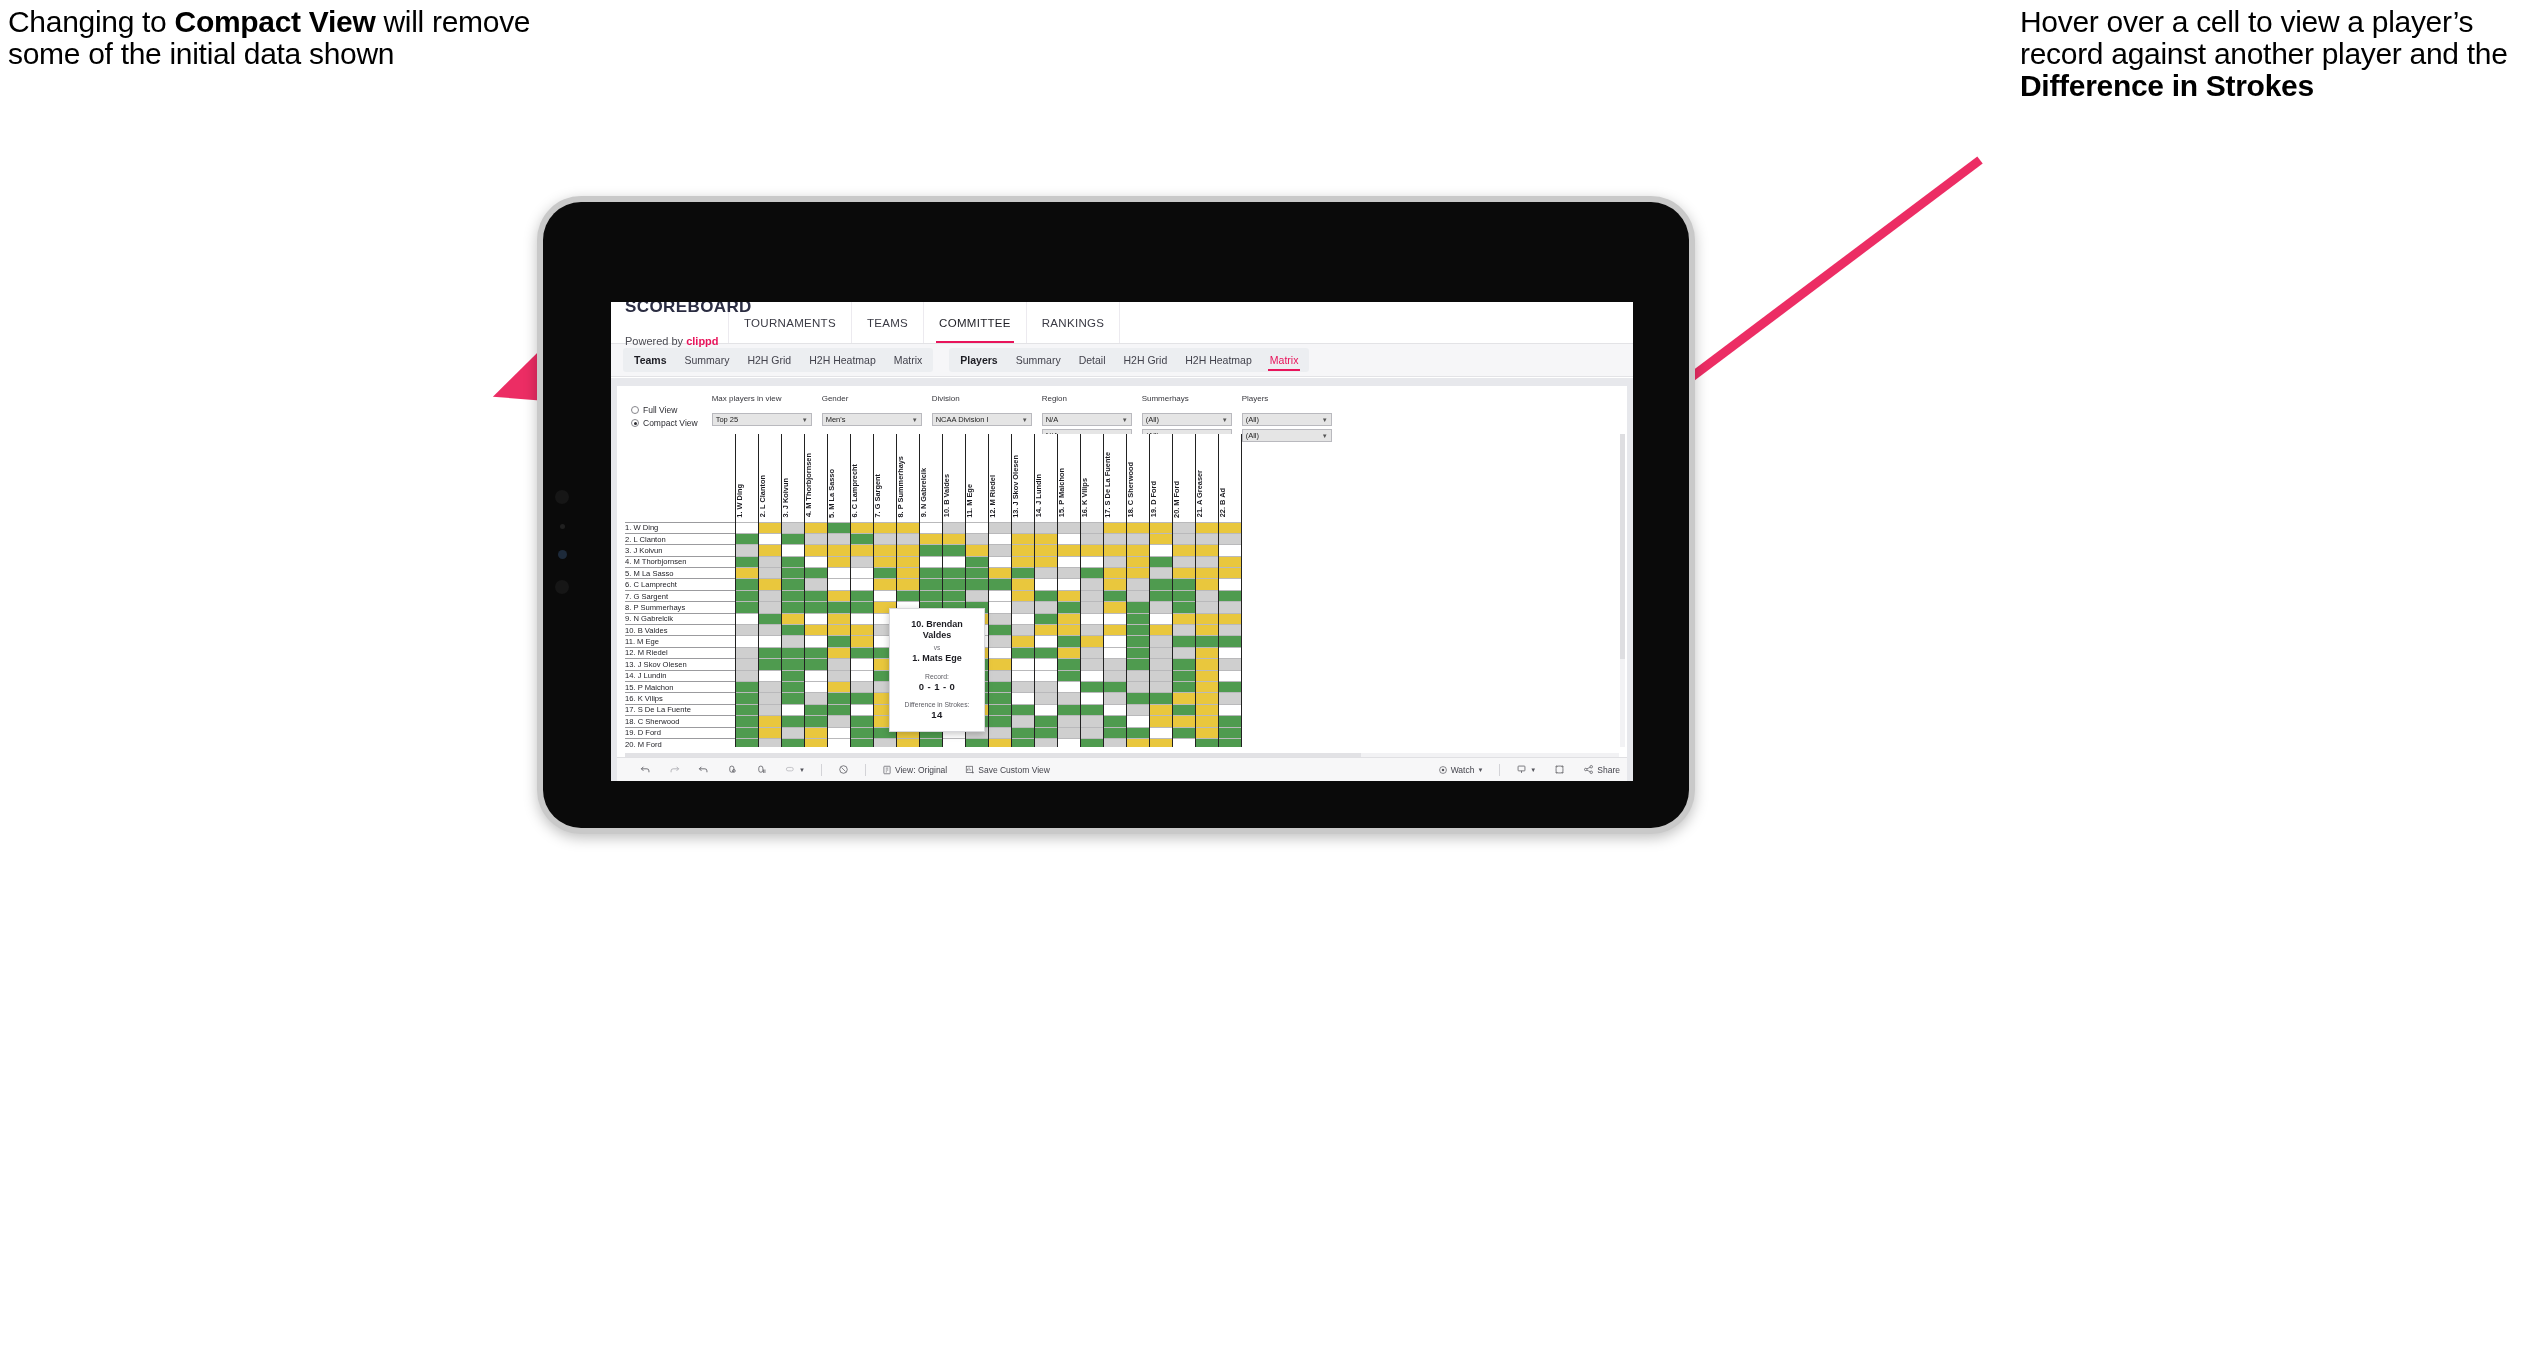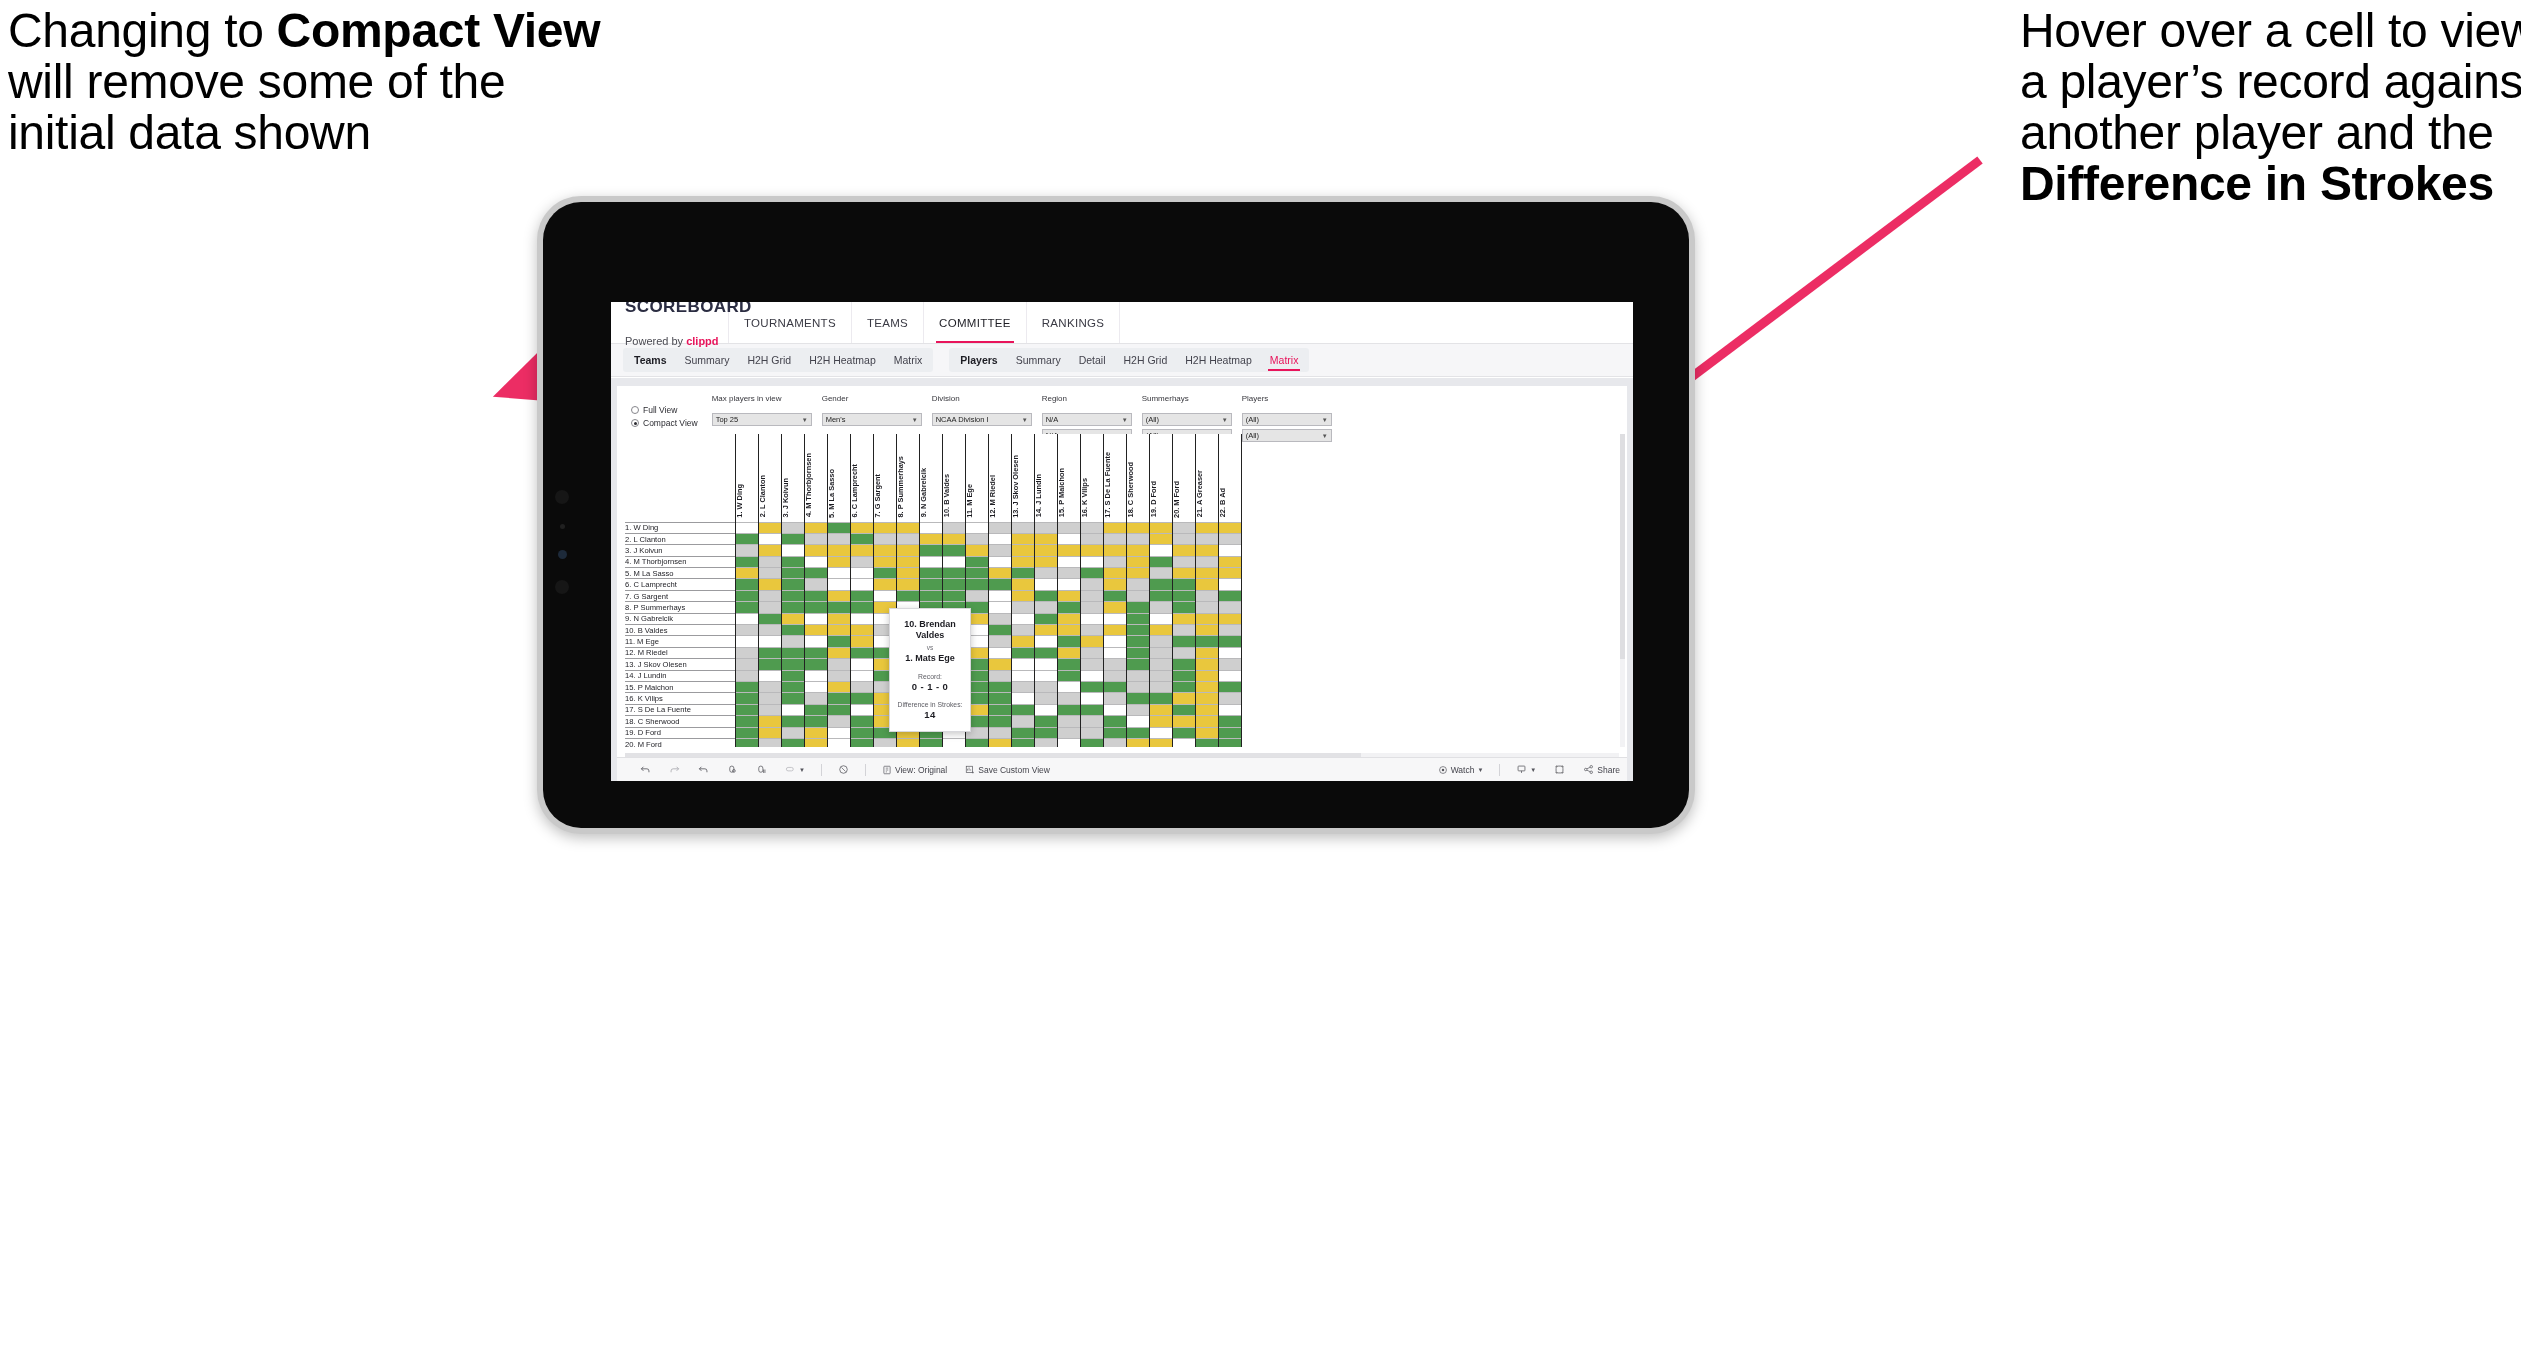--- a/index.html
+++ b/index.html
@@ -2,21 +2,21 @@
 <html><head>
 <meta charset="utf-8">
 <style>
   * { margin:0; padding:0; box-sizing:border-box; }
   html,body { width:2521px; height:1356px; background:#ffffff; overflow:hidden; }
   body { font-family:"Liberation Sans", sans-serif; }
 
   
   .annot {
     position:absolute;
-    font-size:48px;
+    font-size:30px;
     line-height:1.06;
     color:#000;
     letter-spacing:-0.3px;
   }
   .annot b { font-weight:bold; }
   #annot-left  { left:8px;  top:6px;  width:600px; }
   #annot-right { left:2020px; top:6px; width:520px; }
 
   .arrow { position:absolute; pointer-events:none; }
 
@@ -168,21 +168,21 @@
     border-top:0.7px solid #b9b9bb;
   }
   .c-g { background:#4f9b4f; }
   .c-y { background:#e9c73d; }
   .c-a { background:#cfcfcf; }
   .c-w { background:#ffffff; }
 
   
   #tooltip {
     position:absolute; left:272px; top:222px;
-    width:82px; padding:10px 6px 11px 6px;
+    width:96px; padding:10px 6px 11px 6px;
     background:#fff; border:1px solid #d8d8dc;
     box-shadow:0 2px 7px rgba(0,0,0,.22);
     text-align:center; z-index:20;
   }
   #tooltip .tt-name { font-size:9px; font-weight:bold; color:#1c1c22; line-height:1.25; }
   #tooltip .tt-vs { font-size:6.5px; color:#6d6d74; margin:2px 0; }
   #tooltip .tt-lab { font-size:6.8px; color:#5c5c63; margin-top:9px; }
   #tooltip .tt-val { font-size:9.5px; font-weight:bold; color:#1c1c22; margin-top:1px; letter-spacing:.4px; }
 
   

